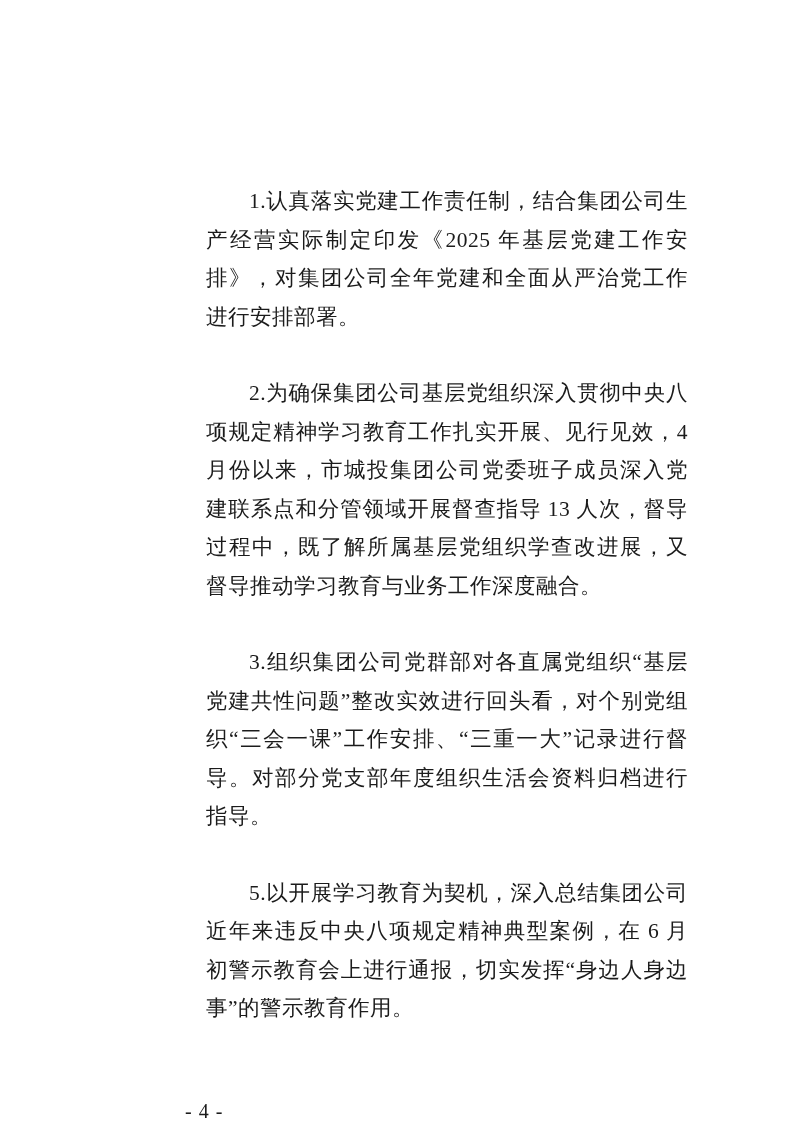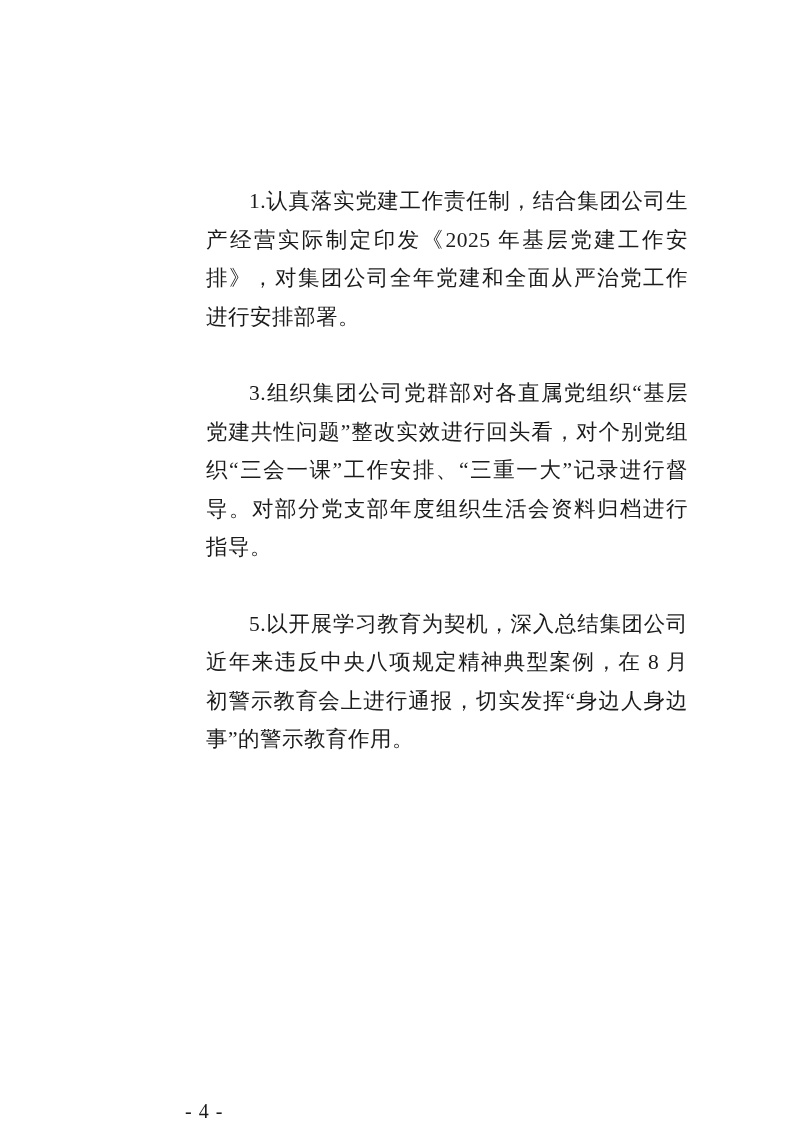--- a/index.html
+++ b/index.html
@@ -44,17 +44,18 @@
     letter-spacing: 1px;
     color: #1b1b1b;
   }
 </style>
 </head>
 <body>
 
 <div class="page">
   <div class="doc-body">
     <p>1.认真落实党建工作责任制，结合集团公司生产经营实际制定印发《2025 年基层党建工作安排》，对集团公司全年党建和全面从严治党工作进行安排部署。</p>
+    <p>2.为确保集团公司基层党组织深入贯彻中央八项规定精神学习教育工作扎实开展、见行见效，4 月份以来，市城投集团公司党委班子成员深入党建联系点和分管领域开展督查指导 13 人次，督导过程中，既了解所属基层党组织学查改进展，又督导推动学习教育与业务工作深度融合。</p>
     <p>3.组织集团公司党群部对各直属党组织“基层党建共性问题”整改实效进行回头看，对个别党组织“三会一课”工作安排、“三重一大”记录进行督导。对部分党支部年度组织生活会资料归档进行指导。</p>
-    <p>5.以开展学习教育为契机，深入总结集团公司近年来违反中央八项规定精神典型案例，在 8 月初警示教育会上进行通报，切实发挥“身边人身边事”的警示教育作用。</p>
+    <p>5.以开展学习教育为契机，深入总结集团公司近年来违反中央八项规定精神典型案例，在 6 月初警示教育会上进行通报，切实发挥“身边人身边事”的警示教育作用。</p>
   </div>
   <div class="page-number">- 4 -</div>
 </div>
 
 </body></html>

